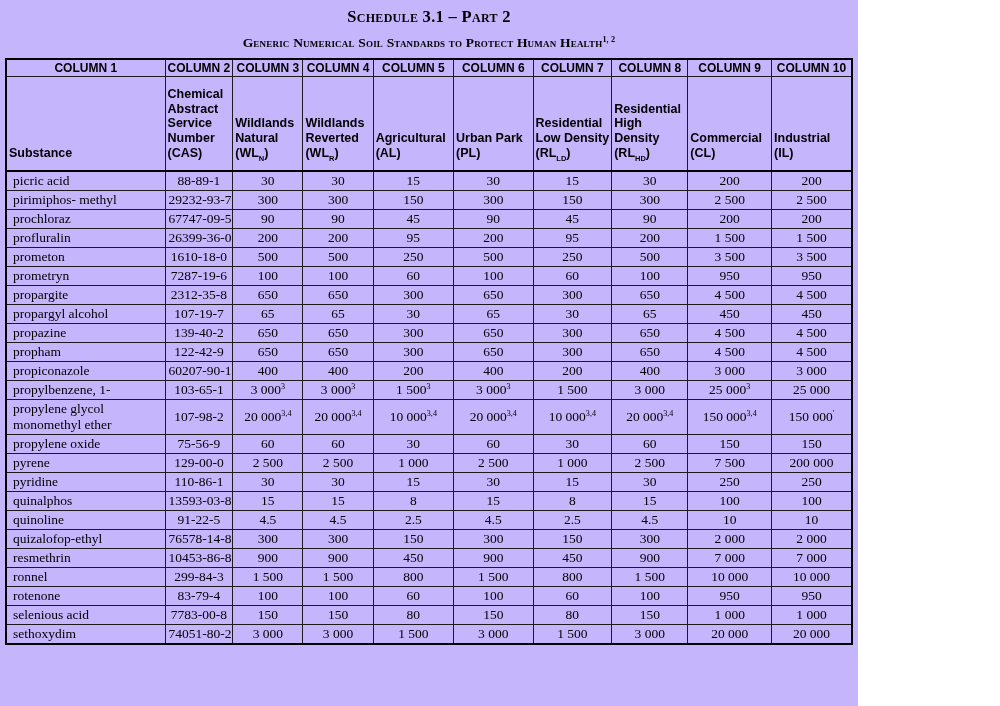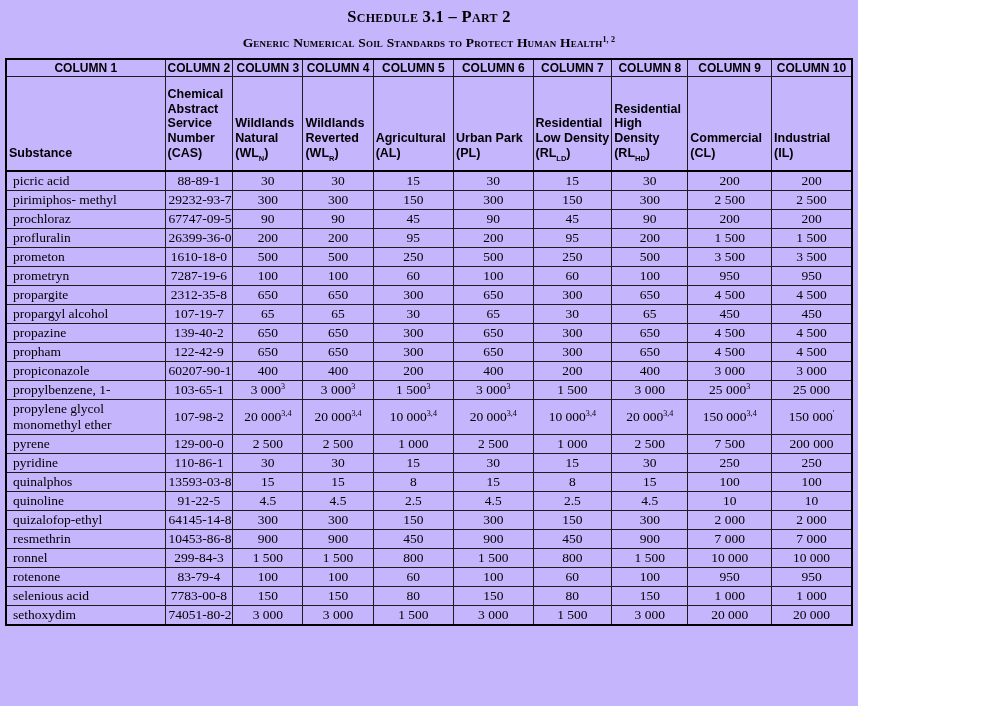--- a/index.html
+++ b/index.html
@@ -241,20 +241,32 @@
           <td>20 000<sup>3,4</sup></td>
           <td>20 000<sup>3,4</sup></td>
           <td>10 000<sup>3,4</sup></td>
           <td>20 000<sup>3,4</sup></td>
           <td>10 000<sup>3,4</sup></td>
           <td>20 000<sup>3,4</sup></td>
           <td>150 000<sup>3,4</sup></td>
           <td>150 000<sup>'</sup></td>
         </tr>
         <tr>
+          <td class="substance">propylene oxide</td>
+          <td>75-56-9</td>
+          <td>60</td>
+          <td>60</td>
+          <td>30</td>
+          <td>60</td>
+          <td>30</td>
+          <td>60</td>
+          <td>150</td>
+          <td>150</td>
+        </tr>
+        <tr>
           <td class="substance">pyrene</td>
           <td>129-00-0</td>
           <td>2 500</td>
           <td>2 500</td>
           <td>1 000</td>
           <td>2 500</td>
           <td>1 000</td>
           <td>2 500</td>
           <td>7 500</td>
           <td>200 000</td>
@@ -290,21 +302,21 @@
           <td>4.5</td>
           <td>2.5</td>
           <td>4.5</td>
           <td>2.5</td>
           <td>4.5</td>
           <td>10</td>
           <td>10</td>
         </tr>
         <tr>
           <td class="substance">quizalofop-ethyl</td>
-          <td>64145-14-8</td>
+          <td>76578-14-8</td>
           <td>300</td>
           <td>300</td>
           <td>150</td>
           <td>300</td>
           <td>150</td>
           <td>300</td>
           <td>2 000</td>
           <td>2 000</td>
         </tr>
         <tr>

